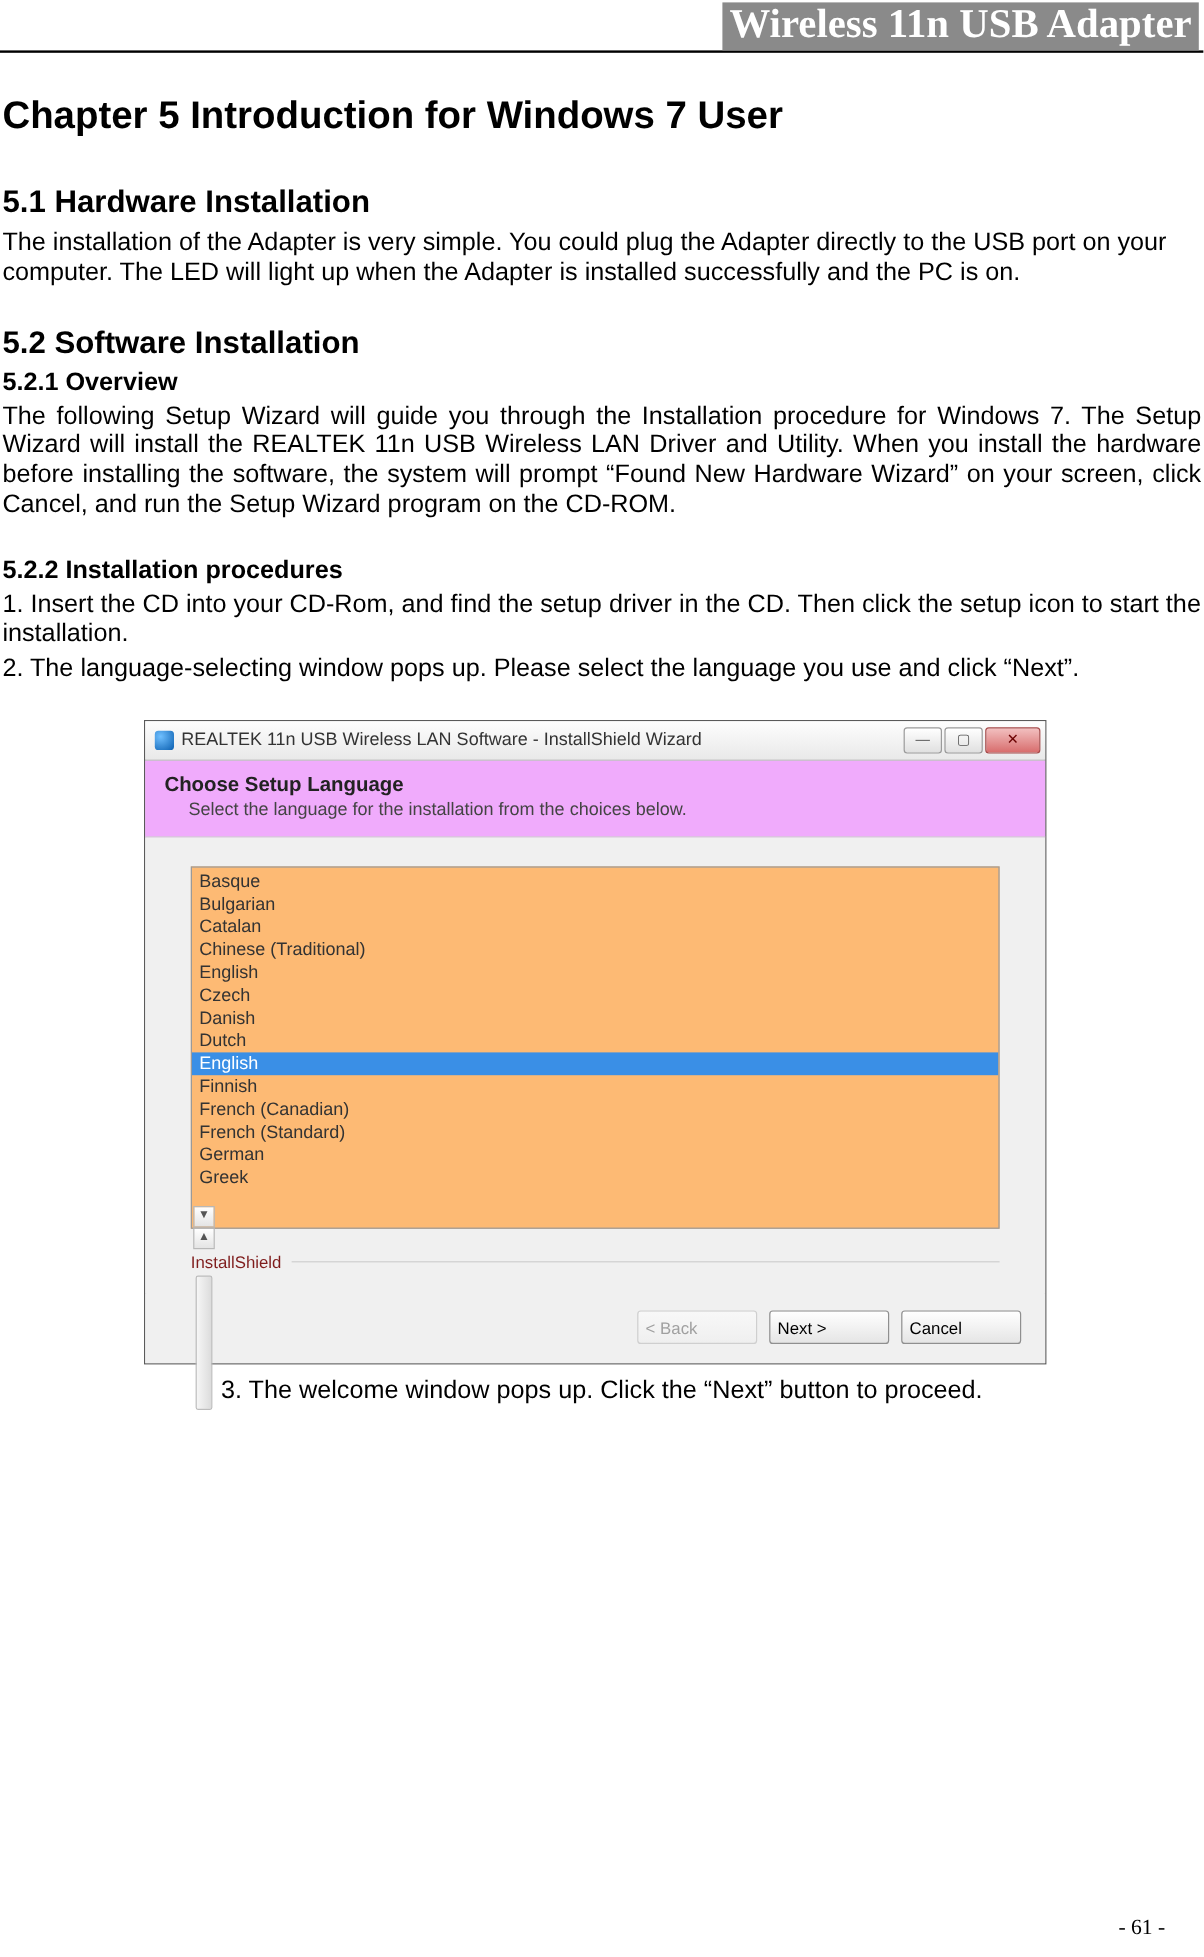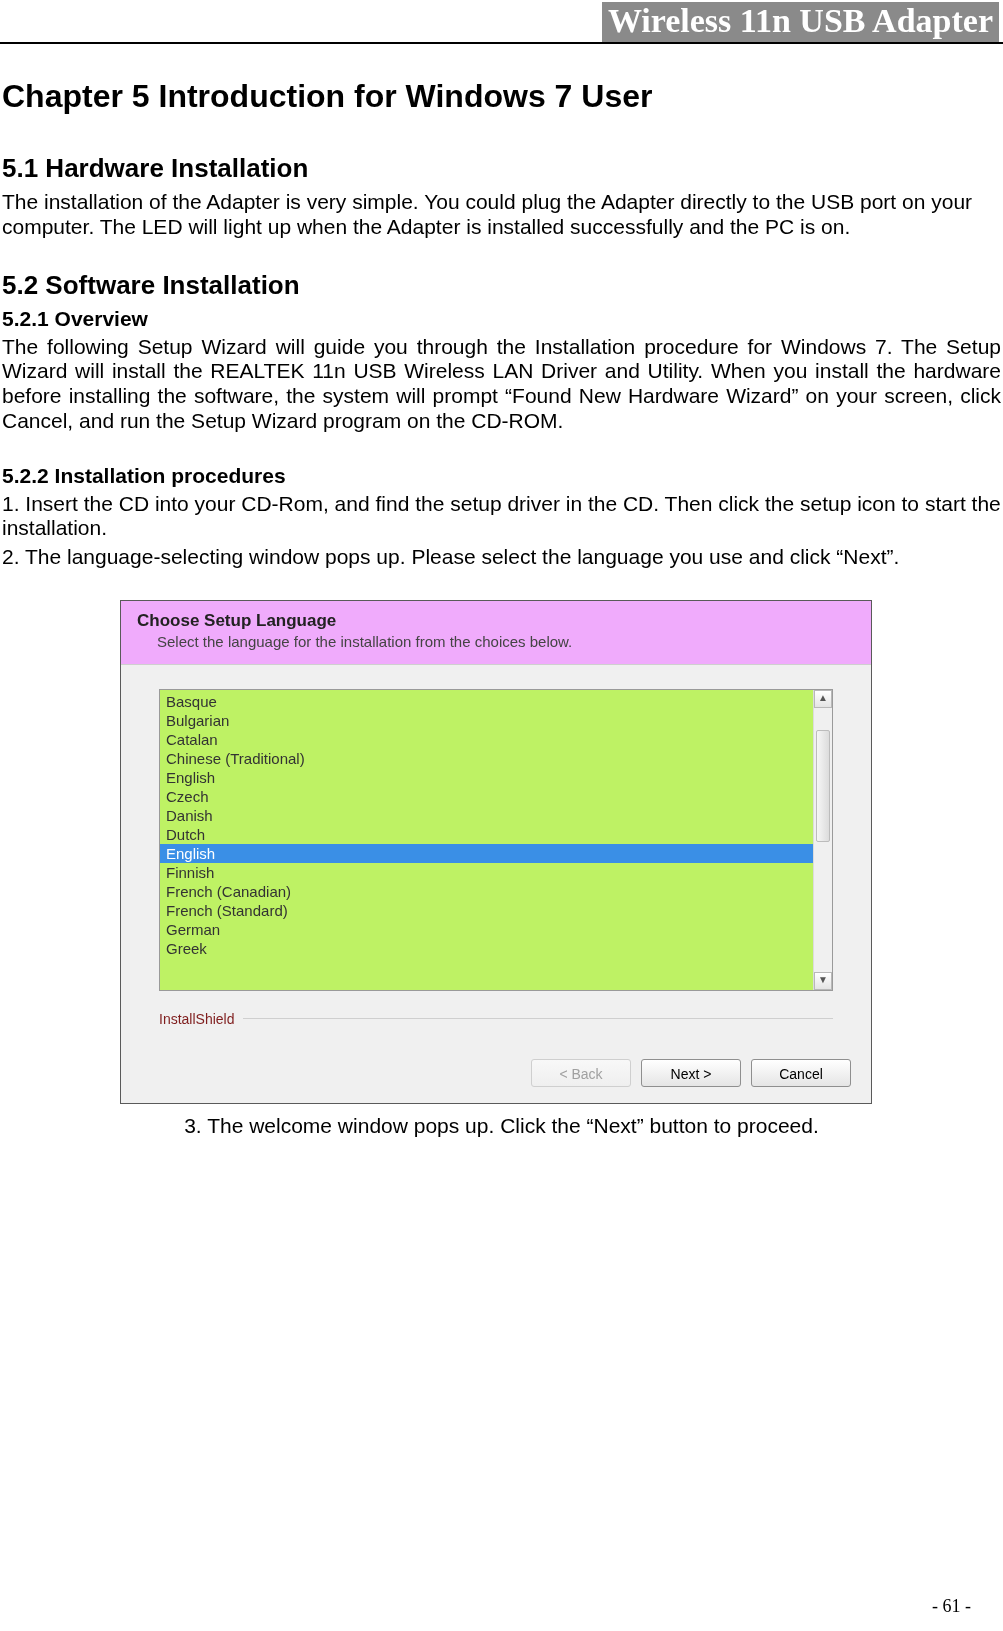--- a/index.html
+++ b/index.html
@@ -126,23 +126,24 @@
     color: #444;
     margin-left: 20px;
     margin-top: 2px;
   }
   .dlg-body {
     padding: 24px 38px 18px 38px;
     background: #f0f0f0;
   }
   .lang-box {
     border: 1px solid #9a9a9a;
-    background: #bef264;
+    background: #fdba74;
     height: 300px;
     display: flex;
+    flex-direction: column;
   }
   .lang-list {
     flex: 1;
     overflow: hidden;
     padding: 2px 0;
   }
   .lang-item {
     padding: 1px 6px;
     font-size: 15px;
     color: #333;
@@ -202,21 +203,21 @@
     padding: 14px 20px 16px 20px;
     background: #f0f0f0;
   }
   .dlg-btn {
     min-width: 100px;
     height: 28px;
     border: 1px solid #8f8f8f;
     border-radius: 3px;
     background: linear-gradient(to bottom, #ffffff, #e5e5e5);
     font-size: 14px;
-    text-align: center;
+    text-align: left;
     line-height: 26px;
     font-family: inherit;
   }
   .dlg-btn.disabled {
     color: #a0a0a0;
     border-color: #cfcfcf;
     background: linear-gradient(to bottom, #f8f8f8, #efefef);
   }
   .page-number {
     position: absolute;
@@ -249,20 +250,29 @@
   <div class="section-title">5.2 Software Installation</div>
 
   <div class="subsection-title">5.2.1 Overview</div>
   <div class="body-text justify">The following Setup Wizard will guide you through the Installation procedure for Windows 7. The Setup Wizard will install the REALTEK 11n USB Wireless LAN Driver and Utility. When you install the hardware before installing the software, the system will prompt “Found New Hardware Wizard” on your screen, click Cancel, and run the Setup Wizard program on the CD-ROM.</div>
 
   <div class="subsection-title">5.2.2 Installation procedures</div>
   <div class="body-text tight">1. Insert the CD into your CD-Rom, and find the setup driver in the CD. Then click the setup icon to start the installation.</div>
   <div class="body-text">2. The language-selecting window pops up. Please select the language you use and click “Next”.</div>
 
   <div class="dialog-wrap">
+    <div class="titlebar">
+      <div class="titlebar-icon"></div>
+      <div class="titlebar-text">REALTEK 11n USB Wireless LAN Software - InstallShield Wizard</div>
+      <div class="win-buttons">
+        <div class="win-btn">—</div>
+        <div class="win-btn">▢</div>
+        <div class="win-btn close">✕</div>
+      </div>
+    </div>
     <div class="dlg-header">
       <div class="main">Choose Setup Language</div>
       <div class="sub">Select the language for the installation from the choices below.</div>
     </div>
     <div class="dlg-body">
       <div class="lang-box">
         <div class="lang-list" id="lang-list">
             <div class="lang-item">Basque</div>
             <div class="lang-item">Bulgarian</div>
             <div class="lang-item">Catalan</div>

